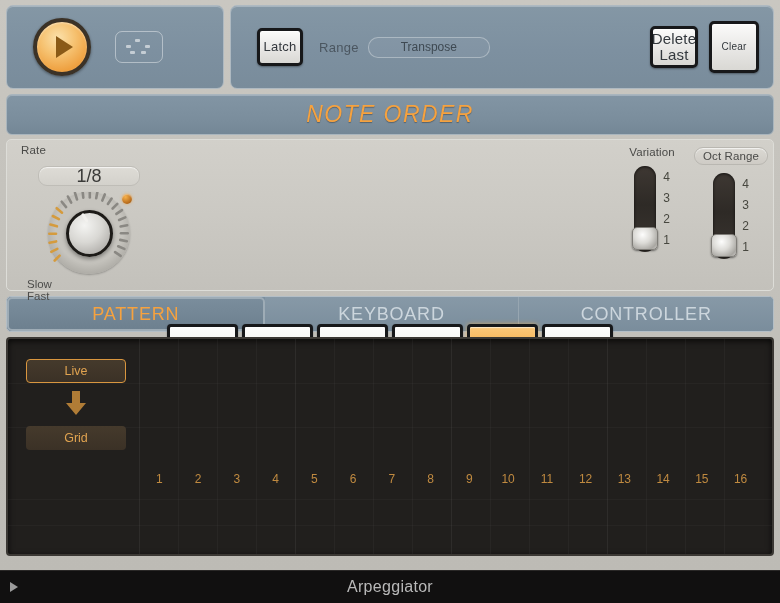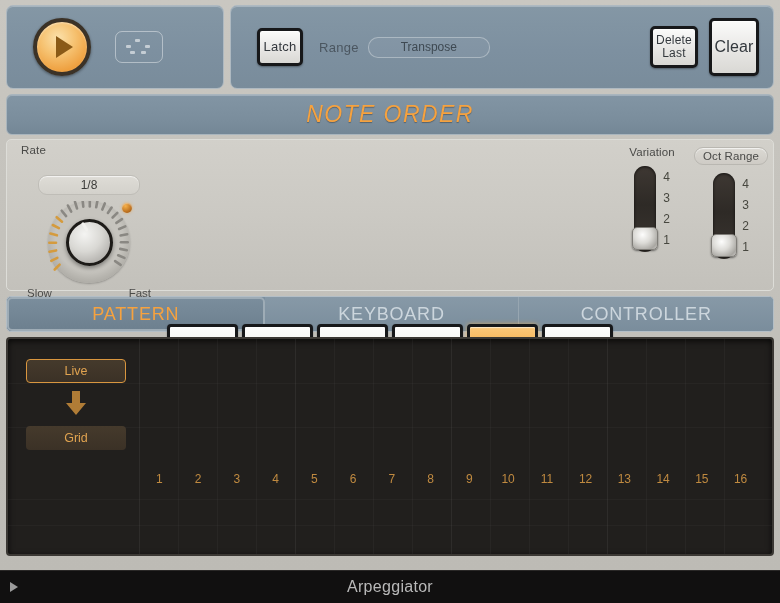--- a/index.html
+++ b/index.html
@@ -116,22 +116,22 @@
     align-items: center;
     justify-content: center;
     text-align: center;
     line-height: 1.05;
     box-sizing: border-box;
     cursor: pointer;
     box-shadow: 0 1px 2px rgba(0,0,0,0.35), inset 0 1px 1px rgba(255,255,255,0.9);
     letter-spacing: 0.2px;
   }
   .btn-latch { width: 46px; height: 38px; }
-  .btn-delete { width: 48px; height: 42px; font-size: 12px; }
-  .btn-clear { width: 50px; height: 58px; font-size: 16px; }
+  .btn-delete { width: 48px; height: 42px; font-size: 15px; }
+  .btn-clear { width: 50px; height: 52px; font-size: 10px; }
 
   .mode-row {
     display: flex;
     align-items: center;
     gap: 9px;
   }
   .mode-label {
     color: #4b5660;
     font-size: 13px;
     letter-spacing: 0.3px;
@@ -190,28 +190,28 @@
     left: 14px; top: 4px;
     width: 136px;
     text-align: left;
   }
   .rate-label {
     color: #4a4a48;
     font-size: 11.5px;
     letter-spacing: 0.2px;
   }
   .rate-pill {
-    margin: 19px auto 0 auto;
+    margin: 10px auto 0 auto;
     width: 100px;
     height: 18px;
     border-radius: 9px;
     background: linear-gradient(180deg,#dedcd6,#d3d1cb);
     border: 1px solid #bfbdb7;
     color: #3b3b39;
-    font-size: 12px;
+    font-size: 18px;
     display: flex;
     align-items: center;
     justify-content: center;
     cursor: pointer;
     box-shadow: inset 0 1px 1px rgba(255,255,255,0.7);
   }
 
   .knob-wrap {
     position: relative;
     width: 90px; height: 90px;
@@ -255,20 +255,21 @@
     box-shadow: 0 0 3px rgba(240,160,60,0.7), inset 0 1px 1px rgba(255,255,255,0.4);
   }
   .knob-ticks { position:absolute; left:4px; top:2px; width:82px; height:82px; }
   .slow-fast {
     display: flex;
     justify-content: space-between;
     padding: 0 6px;
     margin-top: -2px;
     color: #4c4c4a;
     font-size: 11.5px;
+    flex-direction: column;
   }
 
   
   .order-buttons {
     position: absolute;
     left: 160px; top: 184px;
     display: flex;
     gap: 4px;
   }
   .ob {

